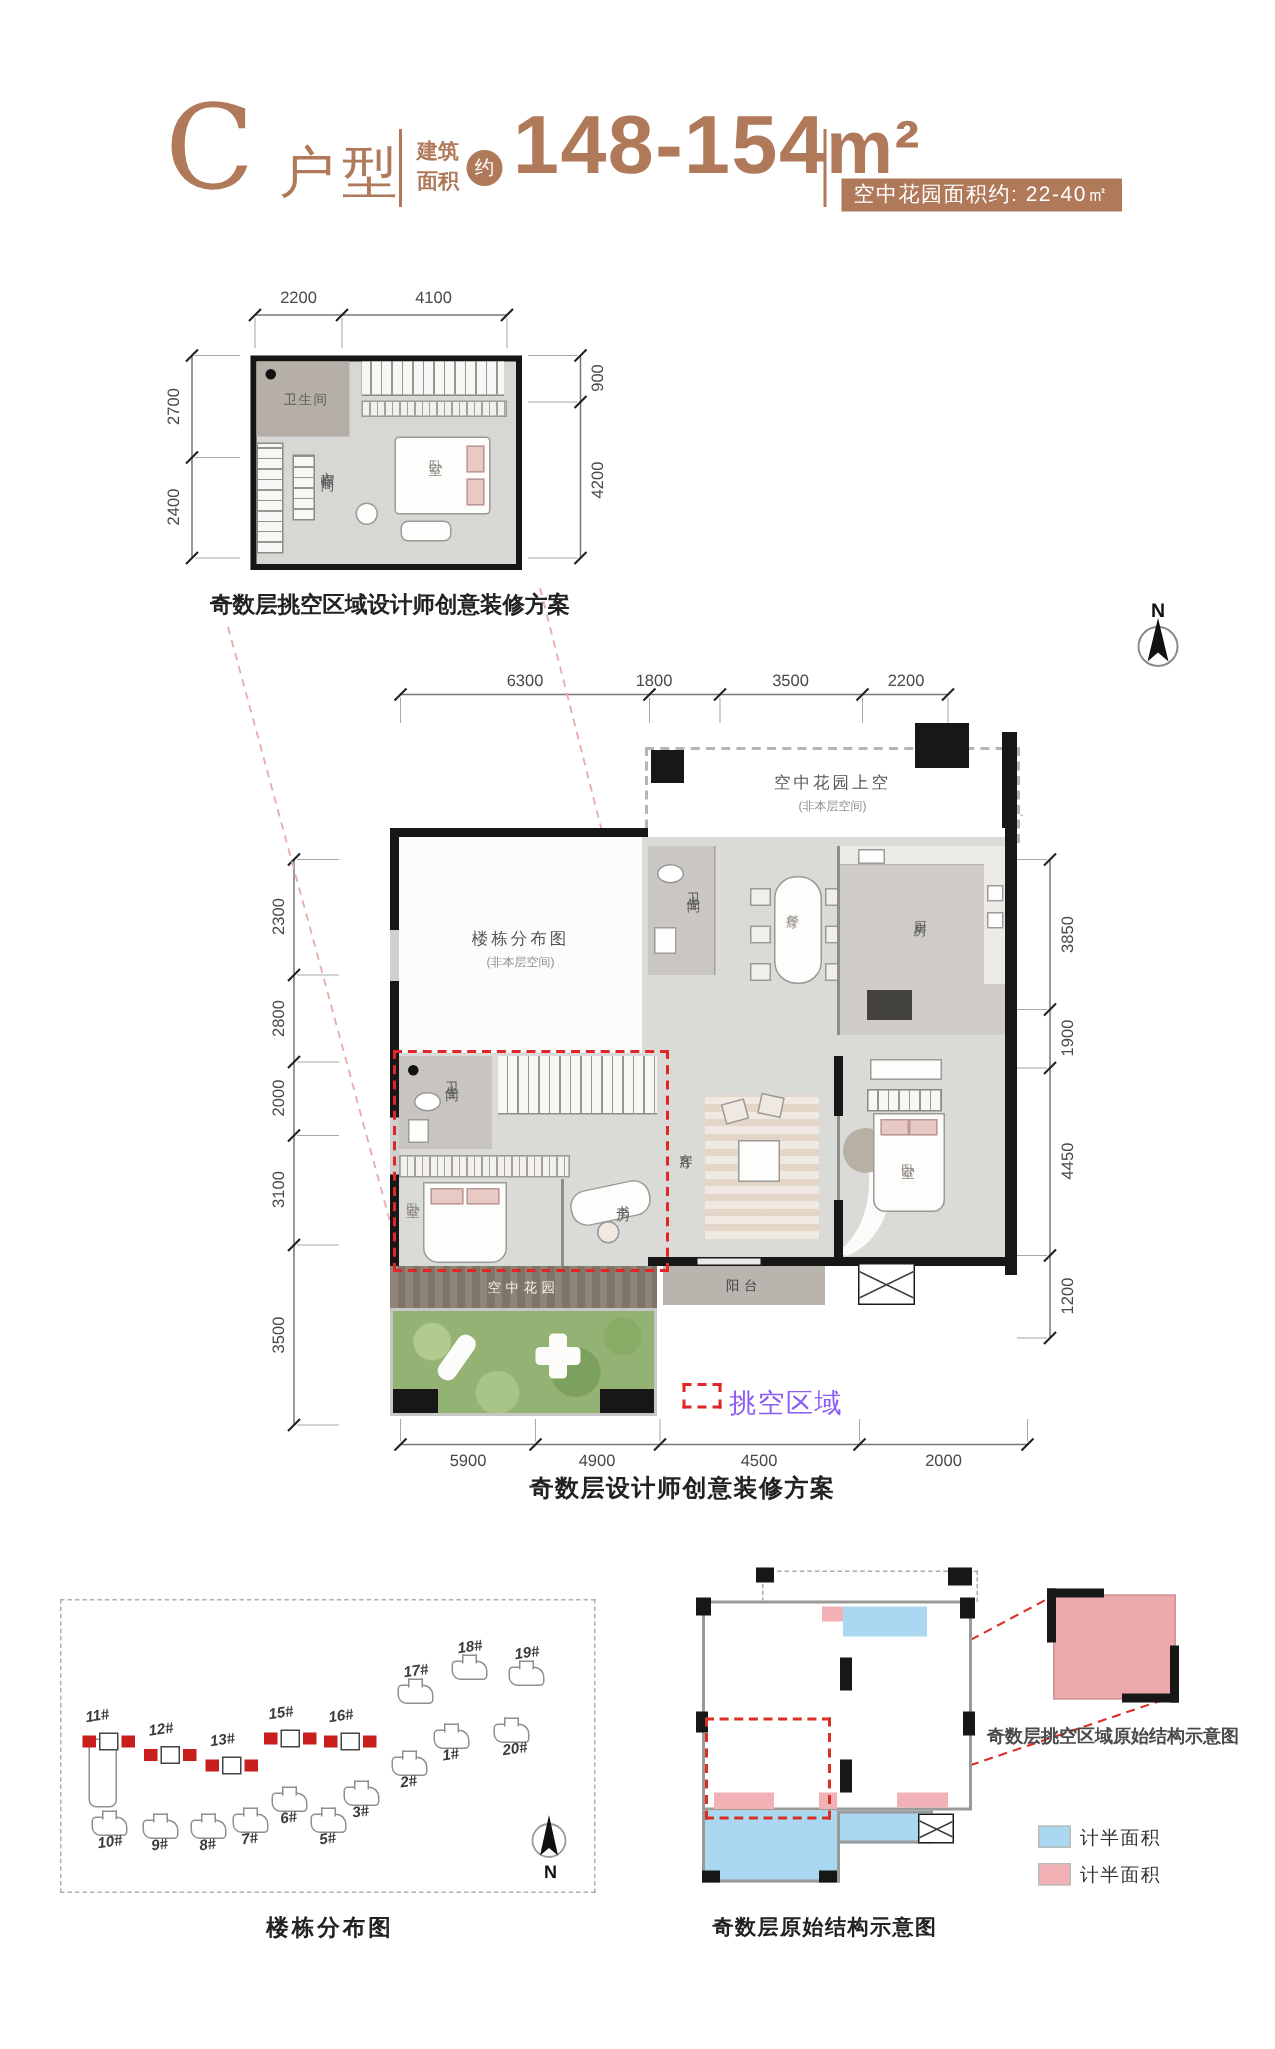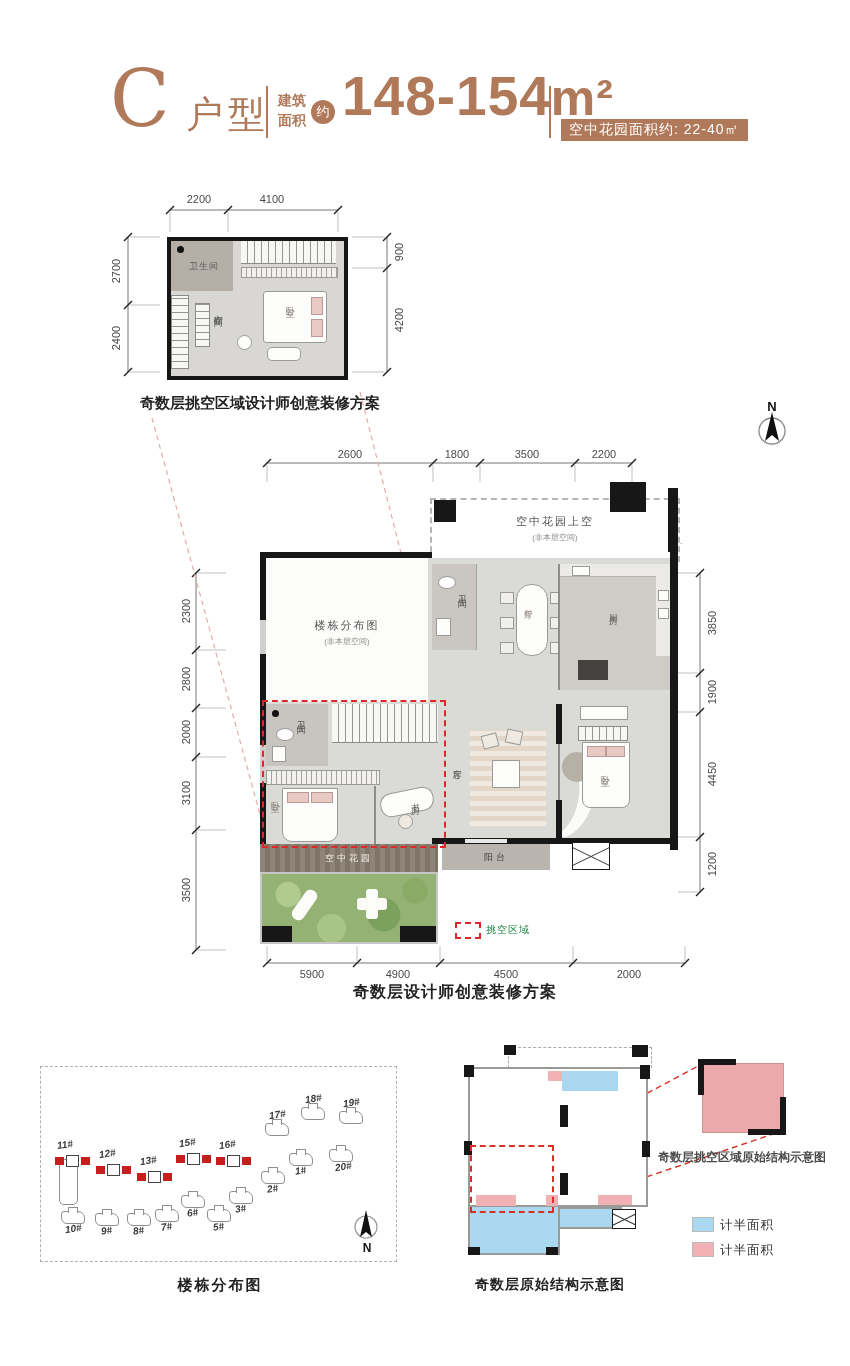--- a/index.html
+++ b/index.html
@@ -164,21 +164,21 @@
   <div class="furn" style="left:92px;top:50px;width:62px;height:50px;border-radius:3px">
     <div class="abs" style="right:3px;top:5px;width:10px;height:16px;background:#e9c9c4;border:1px solid #b99"></div>
     <div class="abs" style="right:3px;bottom:5px;width:10px;height:16px;background:#e9c9c4;border:1px solid #b99"></div>
   </div>
   <div class="rl v" style="left:114px;top:58px;color:#8d8780">卧室</div>
   <div class="abs" style="left:66px;top:94px;width:13px;height:13px;border-radius:50%;background:#fdfdfc;border:1px solid #9a9a98"></div>
   <div class="furn" style="left:96px;top:106px;width:32px;height:12px;border-radius:5px"></div>
 </div>
 
 <div class="dimh" style="left:199px;top:193px">2200</div>
-<div class="dimh" style="left:272px;top:193px">4100</div>
+<div class="dimh" style="left:289px;top:193px">4100</div>
 <div class="dimv" style="left:116px;top:271px">2700</div>
 <div class="dimv" style="left:116px;top:338px">2400</div>
 <div class="dimv" style="left:399px;top:252px">900</div>
 <div class="dimv" style="left:399px;top:320px">4200</div>
 <div class="cap" style="left:110px;top:394px;width:300px;font-size:15px">奇数层挑空区域设计师创意装修方案</div>
 
 <div class="abs" style="left:766px;top:399px;width:12px;text-align:center;font-size:13px;font-weight:bold;color:#111">N</div>
 
 <div class="abs" style="left:260px;top:490px;width:428px;height:465px">
 
@@ -282,40 +282,40 @@
   <div class="abs" style="left:97px;top:408px;width:30px;height:12px;background:#fcfcfa;border-radius:3px"></div>
   <div class="abs" style="left:106px;top:399px;width:12px;height:30px;background:#fcfcfa;border-radius:3px"></div>
   <div class="wall" style="left:2px;top:436px;width:30px;height:16px"></div>
   <div class="wall" style="left:140px;top:436px;width:36px;height:16px"></div>
 
   <div class="abs" style="left:182px;top:354px;width:108px;height:26px;background:#b9b5ae"></div>
   <div class="abs" style="left:182px;top:361px;width:108px;text-align:center;font-size:9px;color:#3f3f3f;letter-spacing:3px">阳台</div>
   <div class="xbox" style="left:312px;top:352px;width:36px;height:26px"></div>
 </div>
 
-<div class="dimh" style="left:350px;top:448px">2600</div>
-<div class="dimh" style="left:457px;top:448px">1800</div>
+<div class="dimh" style="left:350px;top:448px">6300</div>
+<div class="dimh" style="left:436px;top:448px">1800</div>
 <div class="dimh" style="left:527px;top:448px">3500</div>
 <div class="dimh" style="left:604px;top:448px">2200</div>
 <div class="dimv" style="left:186px;top:611px">2300</div>
 <div class="dimv" style="left:186px;top:679px">2800</div>
 <div class="dimv" style="left:186px;top:732px">2000</div>
 <div class="dimv" style="left:186px;top:793px">3100</div>
 <div class="dimv" style="left:186px;top:890px">3500</div>
 <div class="dimv" style="left:712px;top:623px">3850</div>
 <div class="dimv" style="left:712px;top:692px">1900</div>
 <div class="dimv" style="left:712px;top:774px">4450</div>
 <div class="dimv" style="left:712px;top:864px">1200</div>
 <div class="dimh" style="left:312px;top:968px">5900</div>
 <div class="dimh" style="left:398px;top:968px">4900</div>
 <div class="dimh" style="left:506px;top:968px">4500</div>
 <div class="dimh" style="left:629px;top:968px">2000</div>
 
 <div class="abs" style="left:455px;top:922px;width:22px;height:13px;border:2px dashed #e02626"></div>
-<div class="abs" style="left:486px;top:923px;font-size:10px;color:#15803d;letter-spacing:1px">挑空区域</div>
+<div class="abs" style="left:486px;top:923px;font-size:18px;color:#8b5cf6;letter-spacing:1px">挑空区域</div>
 
 <div class="cap" style="left:305px;top:982px;width:300px;font-size:16px;letter-spacing:1px">奇数层设计师创意装修方案</div>
 
 <div class="abs" style="left:40px;top:1066px;width:355px;height:194px;border:1.5px dashed #b0b0b0">
   <div class="abs" style="left:18px;top:92px;width:17px;height:44px;background:#fff;border:1px solid #8f8f8f;border-radius:5px"></div>
 
   <div class="bldg-label" style="left:16px;top:72px">11#</div>
   <div class="bldg-red" style="left:14px;top:88px">
       <span class="rb"></span>
       <span class="rc"></span>

